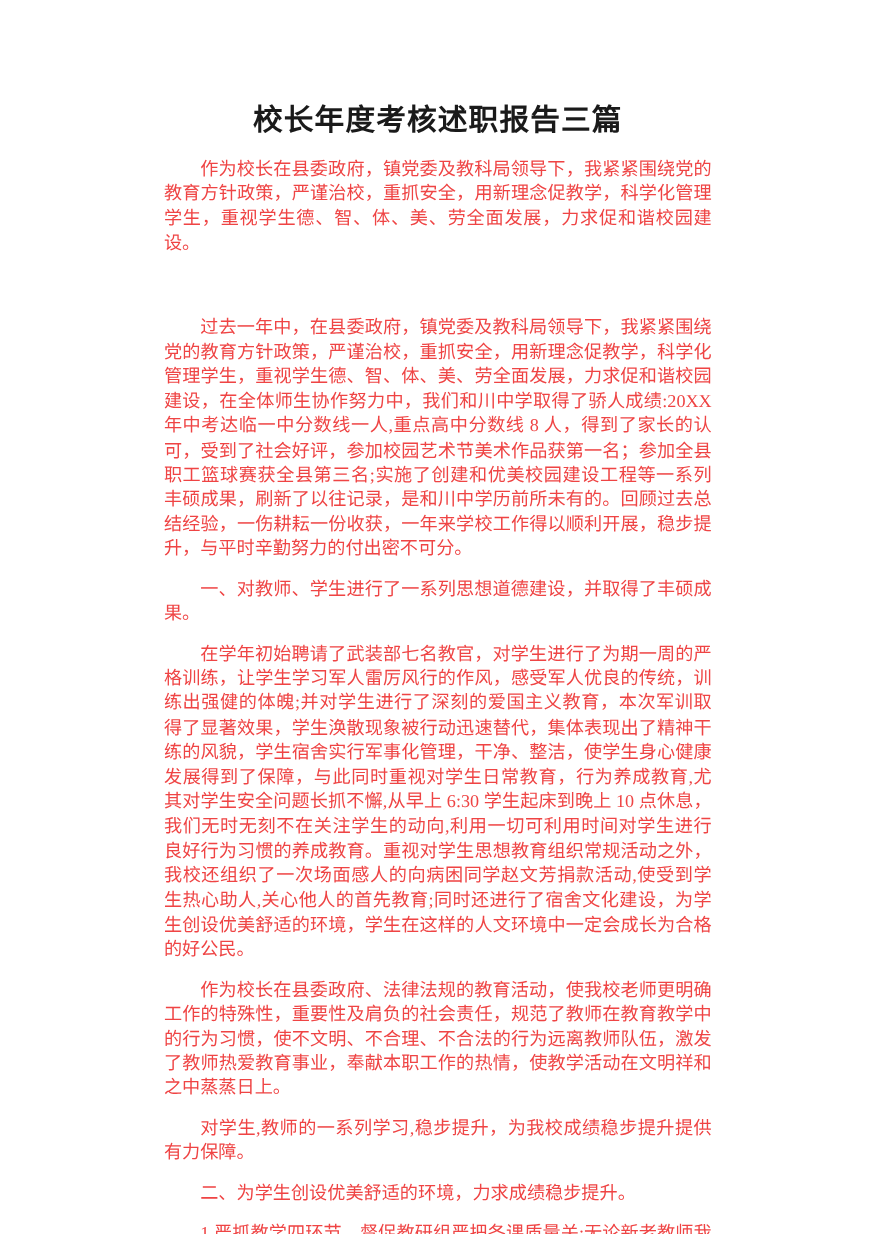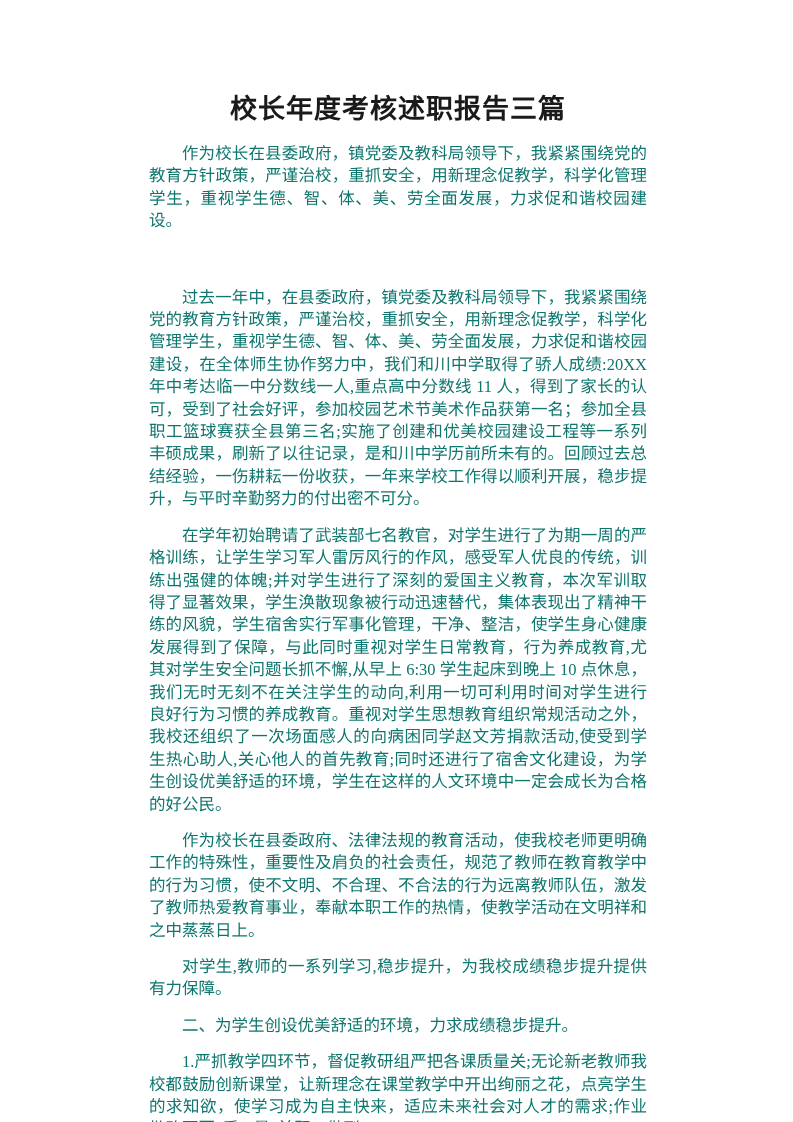--- a/index.html
+++ b/index.html
@@ -28,36 +28,37 @@
     margin: 0 0 16px 0;
     color: #1a1a1a;
   }
   .para {
     font-size: 16.5px;
     line-height: 22.4px;
     text-align: justify;
     text-indent: 2em;
     margin: 0 0 14px 0;
     word-break: break-all;
-    color: #0f766e;
+    color: #ef4444;
   }
   .gap-after {
     margin-bottom: 54px;
   }
 </style>
 </head>
 <body>
 
 <div class="page">
   <h1 class="doc-title">校长年度考核述职报告三篇</h1>
 
   <p class="para gap-after">作为校长在县委政府，镇党委及教科局领导下，我紧紧围绕党的教育方针政策，严谨治校，重抓安全，用新理念促教学，科学化管理学生，重视学生德、智、体、美、劳全面发展，力求促和谐校园建设。</p>
 
-  <p class="para">过去一年中，在县委政府，镇党委及教科局领导下，我紧紧围绕党的教育方针政策，严谨治校，重抓安全，用新理念促教学，科学化管理学生，重视学生德、智、体、美、劳全面发展，力求促和谐校园建设，在全体师生协作努力中，我们和川中学取得了骄人成绩:20XX 年中考达临一中分数线一人,重点高中分数线 11 人，得到了家长的认可，受到了社会好评，参加校园艺术节美术作品获第一名；参加全县职工篮球赛获全县第三名;实施了创建和优美校园建设工程等一系列丰硕成果，刷新了以往记录，是和川中学历前所未有的。回顾过去总结经验，一伤耕耘一份收获，一年来学校工作得以顺利开展，稳步提升，与平时辛勤努力的付出密不可分。</p>
+  <p class="para">过去一年中，在县委政府，镇党委及教科局领导下，我紧紧围绕党的教育方针政策，严谨治校，重抓安全，用新理念促教学，科学化管理学生，重视学生德、智、体、美、劳全面发展，力求促和谐校园建设，在全体师生协作努力中，我们和川中学取得了骄人成绩:20XX 年中考达临一中分数线一人,重点高中分数线 8 人，得到了家长的认可，受到了社会好评，参加校园艺术节美术作品获第一名；参加全县职工篮球赛获全县第三名;实施了创建和优美校园建设工程等一系列丰硕成果，刷新了以往记录，是和川中学历前所未有的。回顾过去总结经验，一伤耕耘一份收获，一年来学校工作得以顺利开展，稳步提升，与平时辛勤努力的付出密不可分。</p>
 
+  <p class="para">一、对教师、学生进行了一系列思想道德建设，并取得了丰硕成果。</p>
 
   <p class="para">在学年初始聘请了武装部七名教官，对学生进行了为期一周的严格训练，让学生学习军人雷厉风行的作风，感受军人优良的传统，训练出强健的体魄;并对学生进行了深刻的爱国主义教育，本次军训取得了显著效果，学生涣散现象被行动迅速替代，集体表现出了精神干练的风貌，学生宿舍实行军事化管理，干净、整洁，使学生身心健康发展得到了保障，与此同时重视对学生日常教育，行为养成教育,尤其对学生安全问题长抓不懈,从早上 6:30 学生起床到晚上 10 点休息，我们无时无刻不在关注学生的动向,利用一切可利用时间对学生进行良好行为习惯的养成教育。重视对学生思想教育组织常规活动之外，我校还组织了一次场面感人的向病困同学赵文芳捐款活动,使受到学生热心助人,关心他人的首先教育;同时还进行了宿舍文化建设，为学生创设优美舒适的环境，学生在这样的人文环境中一定会成长为合格的好公民。</p>
 
   <p class="para">作为校长在县委政府、法律法规的教育活动，使我校老师更明确工作的特殊性，重要性及肩负的社会责任，规范了教师在教育教学中的行为习惯，使不文明、不合理、不合法的行为远离教师队伍，激发了教师热爱教育事业，奉献本职工作的热情，使教学活动在文明祥和之中蒸蒸日上。</p>
 
   <p class="para">对学生,教师的一系列学习,稳步提升，为我校成绩稳步提升提供有力保障。</p>
 
   <p class="para">二、为学生创设优美舒适的环境，力求成绩稳步提升。</p>
 
   <p class="para">1.严抓教学四环节，督促教研组严把各课质量关;无论新老教师我校都鼓励创新课堂，让新理念在课堂教学中开出绚丽之花，点亮学生的求知欲，使学习成为自主快来，适应未来社会对人才的需求;作业批改更要“质”“量”兼顾，做到</p>

